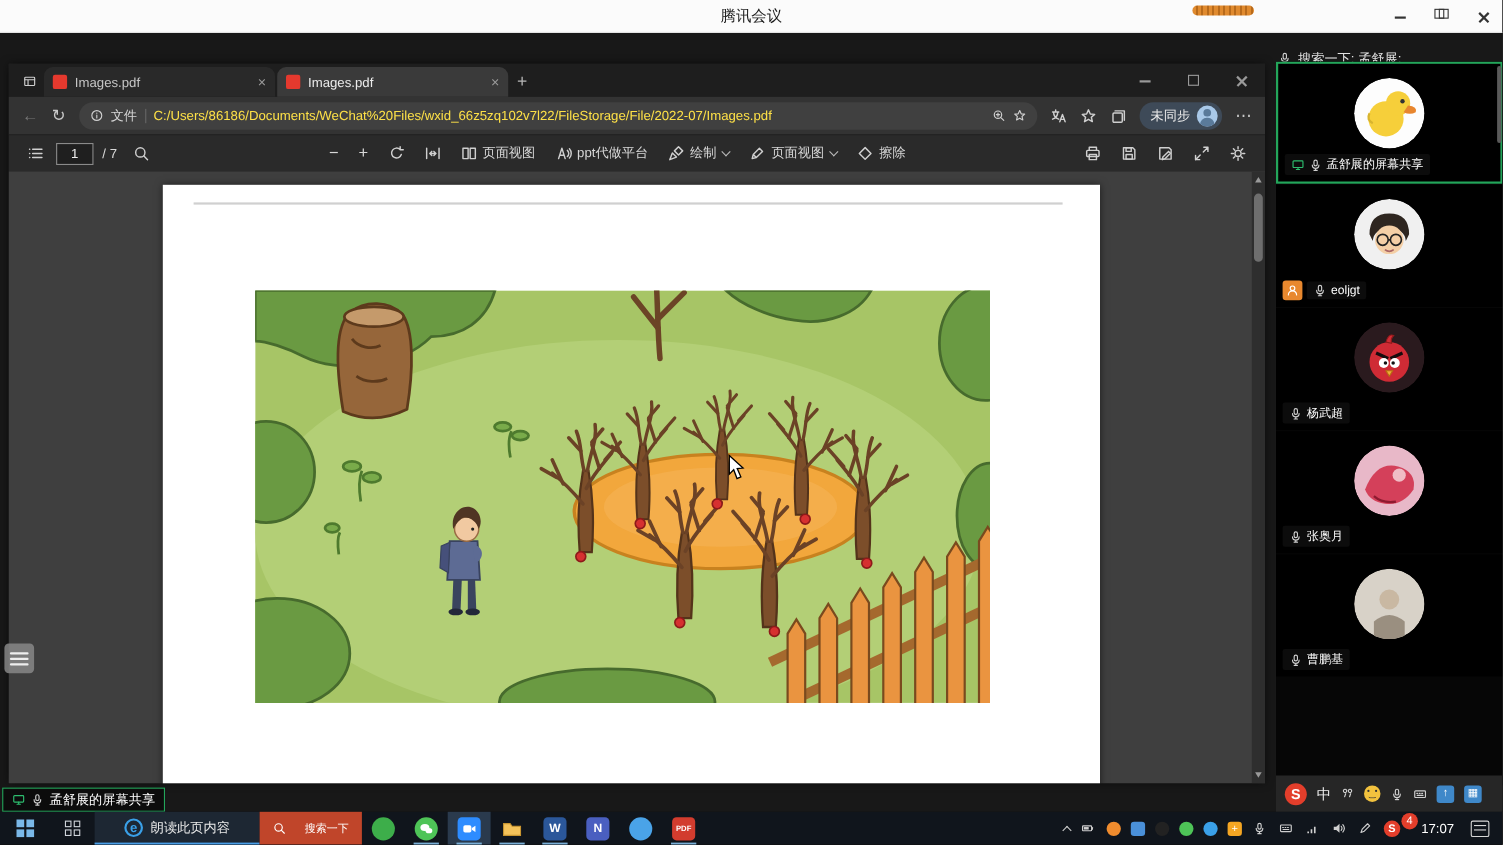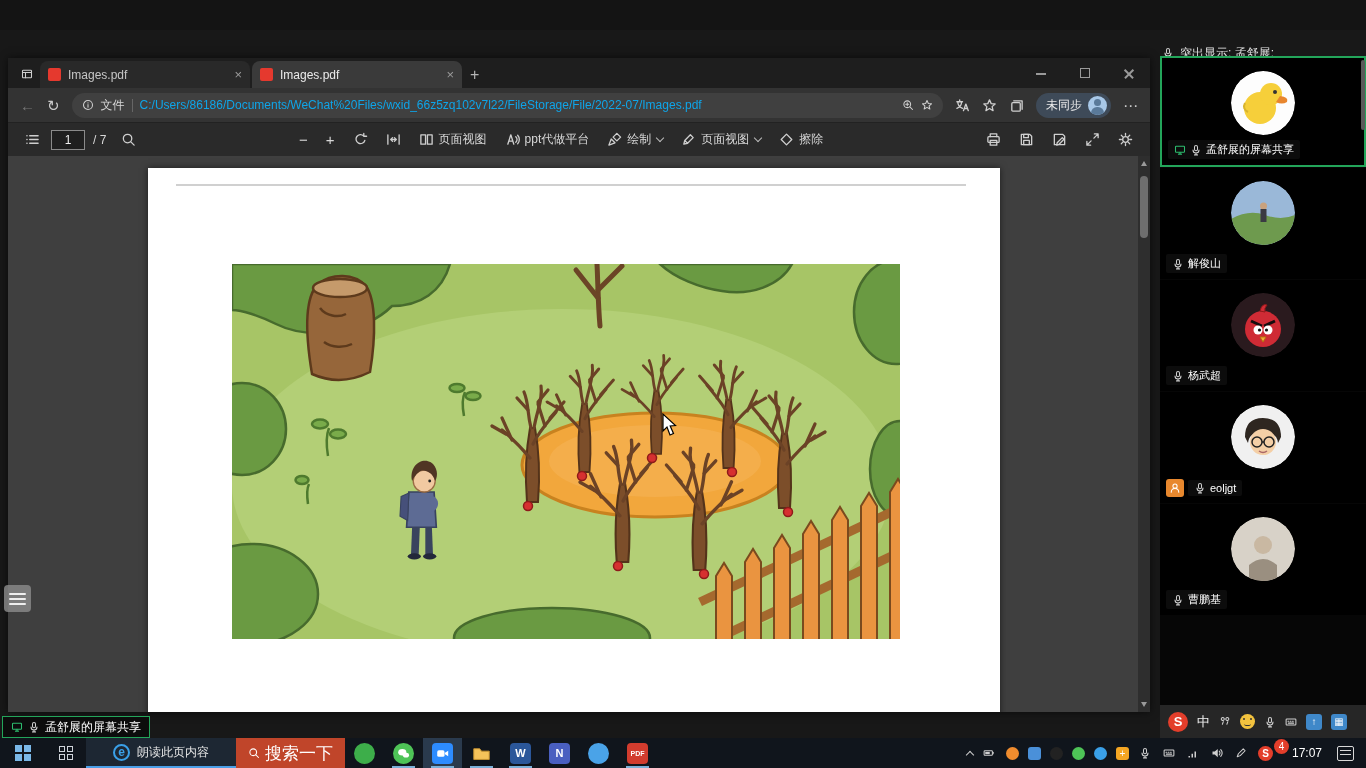--- a/index.html
+++ b/index.html
@@ -41,21 +41,21 @@
   .tclose{color:#9a9a9a;font-size:13px;line-height:1}
   .newtab{color:#b5b5b5;font-size:16px;margin:0 0 4px 6px}
   .bwc{position:absolute;right:14px;top:0;height:30px;display:flex;align-items:center;gap:30px}
   .bwc .wc .bar,.bwc .wc .x1,.bwc .wc .x2{background:#9a9a9a;height:1.5px}
   .bwc .wc .sq{border-color:#9a9a9a;border-width:1.3px}
 
   .navbar{height:34px;background:#333333;display:flex;align-items:center;padding:0 12px;gap:12px}
   .nav-g{color:#8f8f8f;font-size:15px;line-height:1}
   .addr{flex:1;height:25px;background:#404040;border-radius:13px;display:flex;align-items:center;
     padding:0 10px;gap:7px;color:#d6d6d6;font-size:12px;min-width:0}
-  .addr .url{flex:1;overflow:hidden;white-space:nowrap;text-overflow:ellipsis;color:#0ea5e9}
+  .addr .url{flex:1;overflow:hidden;white-space:nowrap;text-overflow:ellipsis;color:#fde047}
   .addr .sep{width:1px;height:13px;background:#666}
   .sync{height:25px;border-radius:13px;background:#3e4a58;display:flex;align-items:center;gap:6px;
     padding:0 4px 0 10px;color:#eaeaea;font-size:12px}
   .sync .av{width:19px;height:19px;border-radius:50%;background:#a8c8e8;position:relative;overflow:hidden}
   .sync .av::before{content:"";position:absolute;left:6px;top:3px;width:7px;height:7px;border-radius:50%;background:#5a7a9a}
   .sync .av::after{content:"";position:absolute;left:3px;top:11px;width:13px;height:8px;border-radius:6px 6px 0 0;background:#5a7a9a}
 
   .pdfbar{height:34px;background:#2a2a2a;border-top:1px solid #222;display:flex;align-items:center;
     padding:0 10px;color:#d8d8d8;font-size:12px}
   .pgroup{display:flex;align-items:center;gap:4px}
@@ -118,51 +118,68 @@
   .tb-start{width:46px}
   .winlogo{display:grid;grid-template-columns:7px 7px;grid-template-rows:7px 7px;gap:1.5px}
   .winlogo i{background:#7ab8e8}
   .tb-view{width:40px}
   .gridicon{display:grid;grid-template-columns:6px 6px;grid-template-rows:6px 6px;gap:2px}
   .gridicon i{border:1.3px solid #cfd4da}
   .tb-edge{min-width:150px;gap:7px;background:#1d2733;border-bottom:2px solid #4a9fe8;
     padding:0 12px;color:#e8e8e8;font-size:12px}
   .eicon{width:17px;height:17px;border-radius:50%;border:2px solid #3aa0e8;color:#3aa0e8;font-weight:bold;
     font-size:12px;display:flex;align-items:center;justify-content:center;line-height:1}
-  .tb-search{height:30px;background:#c0452a;color:#fff;font-size:17px;display:flex;align-items:center;
-    gap:5px;padding:0 12px}
+  .tb-search{height:30px;background:#c0452a;color:#fff;font-size:10px;display:flex;align-items:center;
+    gap:17px;padding:0 12px}
   .appbtn{width:39px;position:relative}
   .appbtn.open::after{content:"";position:absolute;left:8px;right:8px;bottom:0;height:2px;background:#7ab0d8}
   .appbtn.active{background:#2a3a4d}
   .ai{width:21px;height:21px;border-radius:4px;display:flex;align-items:center;justify-content:center;
     color:#fff;font-size:11px;font-weight:bold}
   .tray{margin-left:auto;display:flex;align-items:center;gap:9px;padding-right:8px}
   .tico{width:15px;height:15px;display:flex;align-items:center;justify-content:center}
   .dot{width:13px;height:13px;border-radius:3px}
   .caret{width:6px;height:6px;border-left:1.6px solid #ccc;border-top:1.6px solid #ccc;transform:rotate(45deg);margin-top:3px}
   .clock{position:relative;color:#fff;font-size:12px;padding:0 6px 0 10px}
   .badge{position:absolute;left:-8px;top:-7px;min-width:15px;height:15px;border-radius:8px;background:#e33e2b;
     color:#fff;font-size:10px;display:flex;align-items:center;justify-content:center;padding:0 3px}
   .action{width:17px;height:15px;border:1.5px solid #d8d8d8;border-radius:2px;position:relative;margin-right:4px}
   .action::after{content:"";position:absolute;left:2px;top:3px;right:2px;height:1.5px;background:#d8d8d8;box-shadow:0 4px 0 #d8d8d8}
 </style>
 </head>
 <body>
 
 <div class="screen">
 
+  <div class="titlebar">
+    <div class="title">腾讯会议</div>
+    <div class="stripes"></div>
+    <div class="win-controls">
+      <span class="wc">
+          <i class="bar"></i>
+        </span>
+      <span class="wc">
+          <i class="sq2"></i>
+          <i class="sq" style="top:4px;left:1px;width:9px;height:9px;inset:auto"></i>
+        </span>
+      <span class="wc">
+          <i class="x1"></i>
+          <i class="x2"></i>
+        </span>
+    </div>
+  </div>
 
   <div class="content">
 
     <div class="speak-banner">
       <svg class="ic small" viewBox="0 0 16 16">
         <rect x="6" y="2" width="4" height="7" rx="2"></rect>
           <path d="M4 8 a4 4 0 0 0 8 0 M8 12 v2.5 M6 14.5 h4"></path>
       </svg>
-      <span>突出显示: 孟舒展;</span>
+      <span>搜索一下: 孟舒展;</span>
     </div>
 
     <div class="browser">
 
       <div class="tabstrip">
         <span class="tabmgr">
           <svg class="ic small" viewBox="0 0 16 16">
               <rect x="2" y="3" width="12" height="10" rx="1"></rect>
               <path d="M2 6 h12 M6 6 v7"></path>
             </svg>
@@ -463,43 +480,48 @@
               </svg>
             <svg class="ic small" viewBox="0 0 16 16">
                 <rect x="6" y="2" width="4" height="7" rx="2"></rect>
                 <path d="M4 8 a4 4 0 0 0 8 0 M8 12 v2.5 M6 14.5 h4"></path>
               </svg>
             <span>孟舒展的屏幕共享</span>
           </div>
         </div>
       </div>
 
+
       <div class="tile">
         <div class="avatar">
           <svg viewBox="0 0 64 64" width="64" height="64">
-              <defs>
-                <clipPath id="c1">
-                  <circle cx="32" cy="32" r="32"></circle>
-                </clipPath>
-              </defs>
-            <g clip-path="url(#c1)">
-                <rect width="64" height="64" fill="#9ab8d8"></rect>
-            <path d="M0 38 Q18 28 34 34 Q50 40 64 34 V64 H0 Z" fill="#6e9a4e"></path>
-            <circle cx="32.5" cy="25" r="3.5" fill="#c9a27e"></circle>
-                <rect x="29.5" y="28" width="6" height="13" fill="#3a3a42"></rect>
+              <circle cx="32" cy="32" r="32" fill="#f0f0f0"></circle>
+            <path d="M14 32 q0 -19 18 -19 q18 0 18 19 l-3 6 q-1 -11 -15 -11 q-14 0 -15 11 Z" fill="#2e2620"></path>
+            <circle cx="32" cy="37" r="13" fill="#f4cfa6"></circle>
+            <g stroke="#222" fill="none" stroke-width="1.5">
+                <circle cx="26" cy="37" r="5"></circle>
+                <circle cx="38" cy="37" r="5"></circle>
+                <path d="M31 37 h2"></path>
               </g>
+            <path d="M28 46 q4 3 8 0" stroke="#a66" fill="none" stroke-width="1.5"></path>
             </svg>
         </div>
         <div class="tile-foot">
+          <div class="status-badge">
+            <svg class="ic small" viewBox="0 0 16 16" style="stroke:#fff">
+                <circle cx="8" cy="5.5" r="2.8"></circle>
+                <path d="M3 13.5 a5 5 0 0 1 10 0"></path>
+              </svg>
+          </div>
           <div class="tile-label">
             <svg class="ic small" viewBox="0 0 16 16">
                 <rect x="6" y="2" width="4" height="7" rx="2"></rect>
                 <path d="M4 8 a4 4 0 0 0 8 0 M8 12 v2.5 M6 14.5 h4"></path>
               </svg>
-            <span>解俊山</span>
+            <span>eoljgt</span>
           </div>
         </div>
       </div>
 
       <div class="tile">
         <div class="avatar">
           <svg viewBox="0 0 64 64" width="64" height="64">
               <circle cx="32" cy="32" r="32" fill="#2a1a1e"></circle>
             <circle cx="32" cy="36" r="18" fill="#cf2b35"></circle>
             <path d="M29 18 q2 -8 7 -6 q-3 3 -2 7 Z" fill="#cf2b35" stroke="#8e1a1a"></path>
@@ -518,48 +540,36 @@
                 <path d="M4 8 a4 4 0 0 0 8 0 M8 12 v2.5 M6 14.5 h4"></path>
               </svg>
             <span>杨武超</span>
           </div>
         </div>
       </div>
 
       <div class="tile">
         <div class="avatar">
           <svg viewBox="0 0 64 64" width="64" height="64">
-              <circle cx="32" cy="32" r="32" fill="#f0f0f0"></circle>
-            <path d="M14 32 q0 -19 18 -19 q18 0 18 19 l-3 6 q-1 -11 -15 -11 q-14 0 -15 11 Z" fill="#2e2620"></path>
-            <circle cx="32" cy="37" r="13" fill="#f4cfa6"></circle>
-            <g stroke="#222" fill="none" stroke-width="1.5">
-                <circle cx="26" cy="37" r="5"></circle>
-                <circle cx="38" cy="37" r="5"></circle>
-                <path d="M31 37 h2"></path>
-              </g>
-            <path d="M28 46 q4 3 8 0" stroke="#a66" fill="none" stroke-width="1.5"></path>
+              <circle cx="32" cy="32" r="32" fill="#e8b8c8"></circle>
+            <path d="M10 40 q10 -26 30 -21 q17 5 14 21 q-10 15 -26 13 q-14 -2 -18 -13 Z" fill="#d4405a"></path>
+            <circle cx="41" cy="27" r="6" fill="#fff" opacity="0.65"></circle>
+            <path d="M18 46 q8 7 20 5" stroke="#8e1a30" fill="none" stroke-width="2"></path>
             </svg>
         </div>
         <div class="tile-foot">
-          <div class="status-badge">
-            <svg class="ic small" viewBox="0 0 16 16" style="stroke:#fff">
-                <circle cx="8" cy="5.5" r="2.8"></circle>
-                <path d="M3 13.5 a5 5 0 0 1 10 0"></path>
-              </svg>
-          </div>
           <div class="tile-label">
             <svg class="ic small" viewBox="0 0 16 16">
                 <rect x="6" y="2" width="4" height="7" rx="2"></rect>
                 <path d="M4 8 a4 4 0 0 0 8 0 M8 12 v2.5 M6 14.5 h4"></path>
               </svg>
-            <span>eoljgt</span>
+            <span>张奥月</span>
           </div>
         </div>
       </div>
-
 
       <div class="tile">
         <div class="avatar">
           <svg viewBox="0 0 64 64" width="64" height="64">
               <circle cx="32" cy="32" r="32" fill="#d8d2c8"></circle>
             <circle cx="32" cy="28" r="9" fill="#c9b8a2"></circle>
             <path d="M18 48 q14 -12 28 0 v16 h-28 Z" fill="#9a8f80"></path>
             </svg>
         </div>
         <div class="tile-foot">

